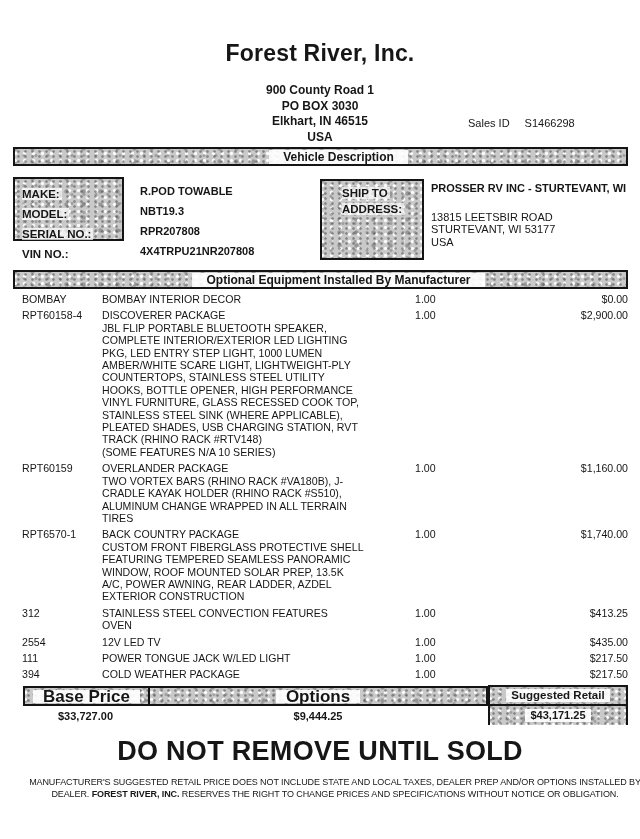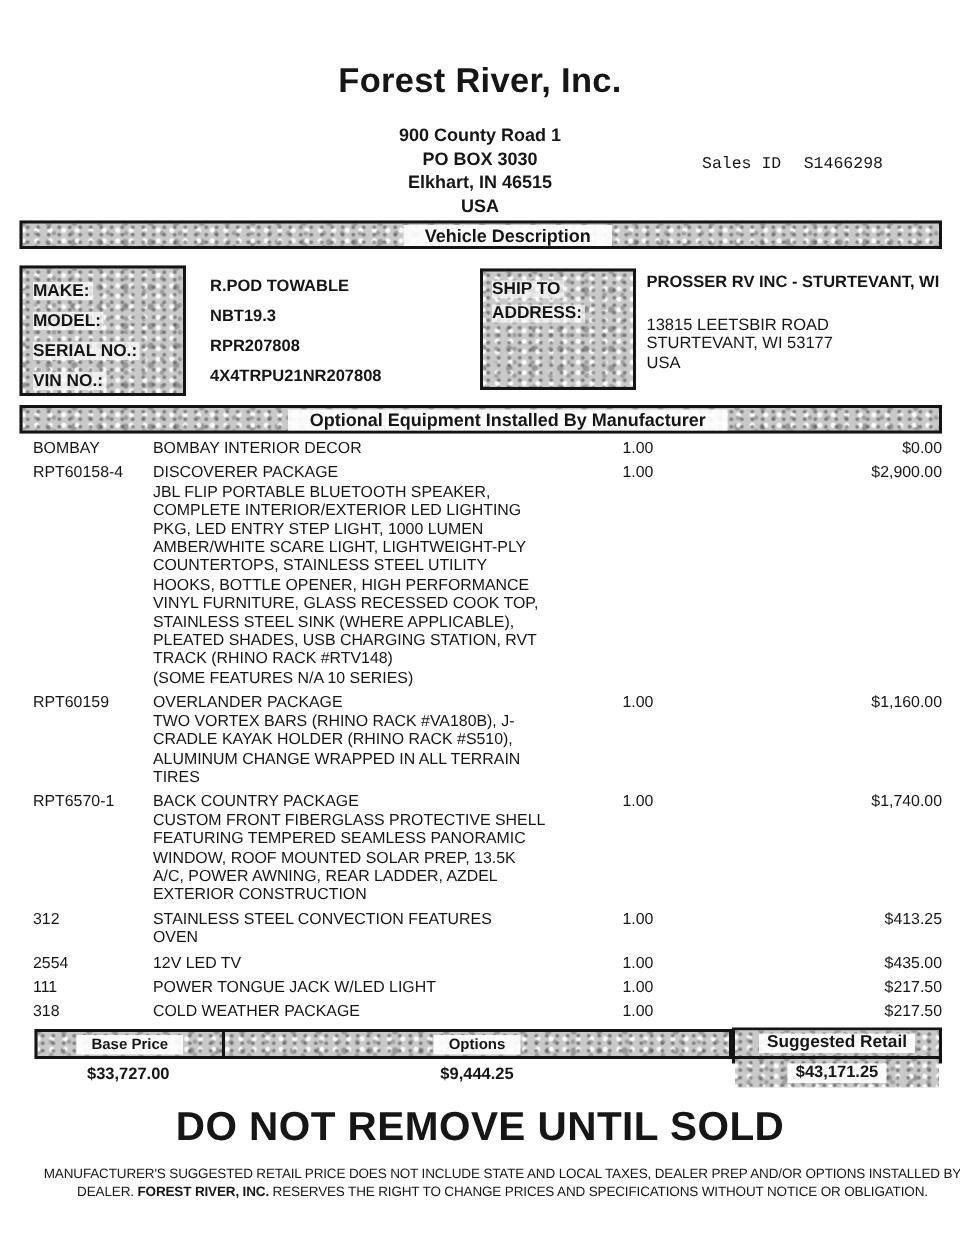--- a/index.html
+++ b/index.html
@@ -22,64 +22,64 @@
       radial-gradient(circle, rgba(255,255,255,.95) 1.1px, rgba(0,0,0,0) 2.2px),
       radial-gradient(circle, rgba(55,55,55,.35) 1.5px, rgba(0,0,0,0) 2.8px);
     background-size: 7px 5px, 12px 9px, 9px 7px, 17px 13px;
     background-position: 0 0, 3px 2px, 5px 1px, 9px 6px;
   }
 
   .company { position: absolute; top: 40px; left: 0; right: 0; text-align: center;
              font-size: 23px; font-weight: bold; letter-spacing: .2px; }
   .hq { position: absolute; top: 83px; left: 0; right: 0; text-align: center;
         font-size: 12px; font-weight: bold; line-height: 15.5px; }
-  .sales-id { position: absolute; top: 104px; left: 468px; font-size: 11px; font-family: Liberation Mono, monospace; }
+  .sales-id { position: absolute; top: 117px; left: 468px; font-size: 11px; }
   .sales-id .val { margin-left: 15px; }
 
   .bar { position: absolute; left: 13px; width: 615px; height: 19px;
          border: 2px solid #141414; display: flex; align-items: center; justify-content: center;
          font-size: 12px; font-weight: bold; padding-left: 36px; }
   .bar .lbl { background: rgba(255,255,255,.92); padding: 0 14px; line-height: 14px; }
   .bar1 { top: 147px; }
   .bar2 { top: 270px; }
 
-  .veh-box { position: absolute; left: 13px; top: 177px; width: 111px; height: 87px;
+  .veh-box { position: absolute; left: 13px; top: 177px; width: 111px; height: 64px;
              border: 2px solid #141414; padding: 5px 0 12px 7px; }
   .veh-box .fl { font-size: 11.5px; font-weight: bold; line-height: 20px; }
   .veh-box .fl span { background: rgba(255,255,255,.7); padding: 0 2px 0 0; }
   .veh-values { position: absolute; left: 140px; top: 181px; font-size: 11px;
                 font-weight: bold; line-height: 20px; }
 
   .ship-box { position: absolute; left: 320px; top: 179px; width: 104px; height: 81px;
-              border: 2px solid #141414; padding: 4px 0 0 6px; }
+              border: 2px solid #141414; padding: 4px 0 0 20px; }
   .ship-box .sl { font-size: 11.5px; font-weight: bold; line-height: 16px; }
   .ship-box .sl span { background: rgba(255,255,255,.7); padding: 0 2px 0 0; }
   .ship-values { position: absolute; left: 431px; top: 182px; font-size: 11px; line-height: 12.5px; }
   .ship-values .dealer { font-weight: bold; margin-bottom: 16px; }
 
   .equip { position: absolute; left: 0; top: 293px; width: 640px;
            font-size: 10.6px; line-height: 12.4px; }
   .erow { display: flex; align-items: flex-start; margin-bottom: 4px; }
   .ecode  { flex: none; width: 102px; padding-left: 22px; }
   .edesc  { flex: none; width: 313px; white-space: pre-line; }
   .eqty   { flex: none; width: 60px; }
   .eprice { flex: 1; text-align: right; padding-right: 12px; }
 
   .totals { position: absolute; left: 23px; top: 685px; width: 605px; height: 42px; }
   .t-left { position: absolute; left: 0; top: 1px; width: 465px; }
   .t-lh { display: flex; height: 20px; border: 2px solid #141414; }
   .t-lh .c { display: flex; align-items: center; justify-content: center;
-             font-size: 10px; font-weight: bold; }
+             font-size: 17px; font-weight: bold; }
   .t-lh .c .lbl { background: rgba(255,255,255,.92); padding: 0 10px; line-height: 13px; }
   .t-c1 { width: 125px; border-right: 2px solid #141414; }
   .t-c2 { flex: 1; }
   .t-lv { display: flex; height: 20px; font-size: 11px; font-weight: bold; justify-content: space-between; }
   .t-lv .c { display: flex; align-items: center; justify-content: center; }
   .t-lv .t-c1 { border-right: none; }
-  .t-right { position: absolute; left: 465px; top: 0; width: 140px; height: 24px;
+  .t-right { position: absolute; left: 465px; top: 0; width: 140px; height: 40px;
              border: 2px solid #141414; }
   .t-rh { height: 19px; border-bottom: 2px solid #141414; display: flex; align-items: center;
           justify-content: center; font-size: 11.5px; font-weight: bold; }
   .t-rh .lbl, .t-rv .lbl { background: rgba(255,255,255,.9); padding: 0 5px; line-height: 13px; }
   .t-rv { height: 19px; display: flex; align-items: center; justify-content: center;
           font-size: 11px; font-weight: bold; }
 
   .notice { position: absolute; top: 736px; left: 0; right: 0; text-align: center;
             font-size: 27px; font-weight: bold; letter-spacing: .3px; }
   .disclaimer { position: absolute; top: 776px; left: 26px; width: 618px; text-align: center;
@@ -193,21 +193,21 @@
       <div class="eqty">1.00</div>
       <div class="eprice">$435.00</div>
     </div>
     <div class="erow">
       <div class="ecode">111</div>
       <div class="edesc">POWER TONGUE JACK W/LED LIGHT</div>
       <div class="eqty">1.00</div>
       <div class="eprice">$217.50</div>
     </div>
     <div class="erow">
-      <div class="ecode">318</div>
+      <div class="ecode">394</div>
       <div class="edesc">COLD WEATHER PACKAGE</div>
       <div class="eqty">1.00</div>
       <div class="eprice">$217.50</div>
     </div>
   </div>
 
   <div class="totals">
     <div class="t-left">
       <div class="t-lh tex">
         <div class="c t-c1">

